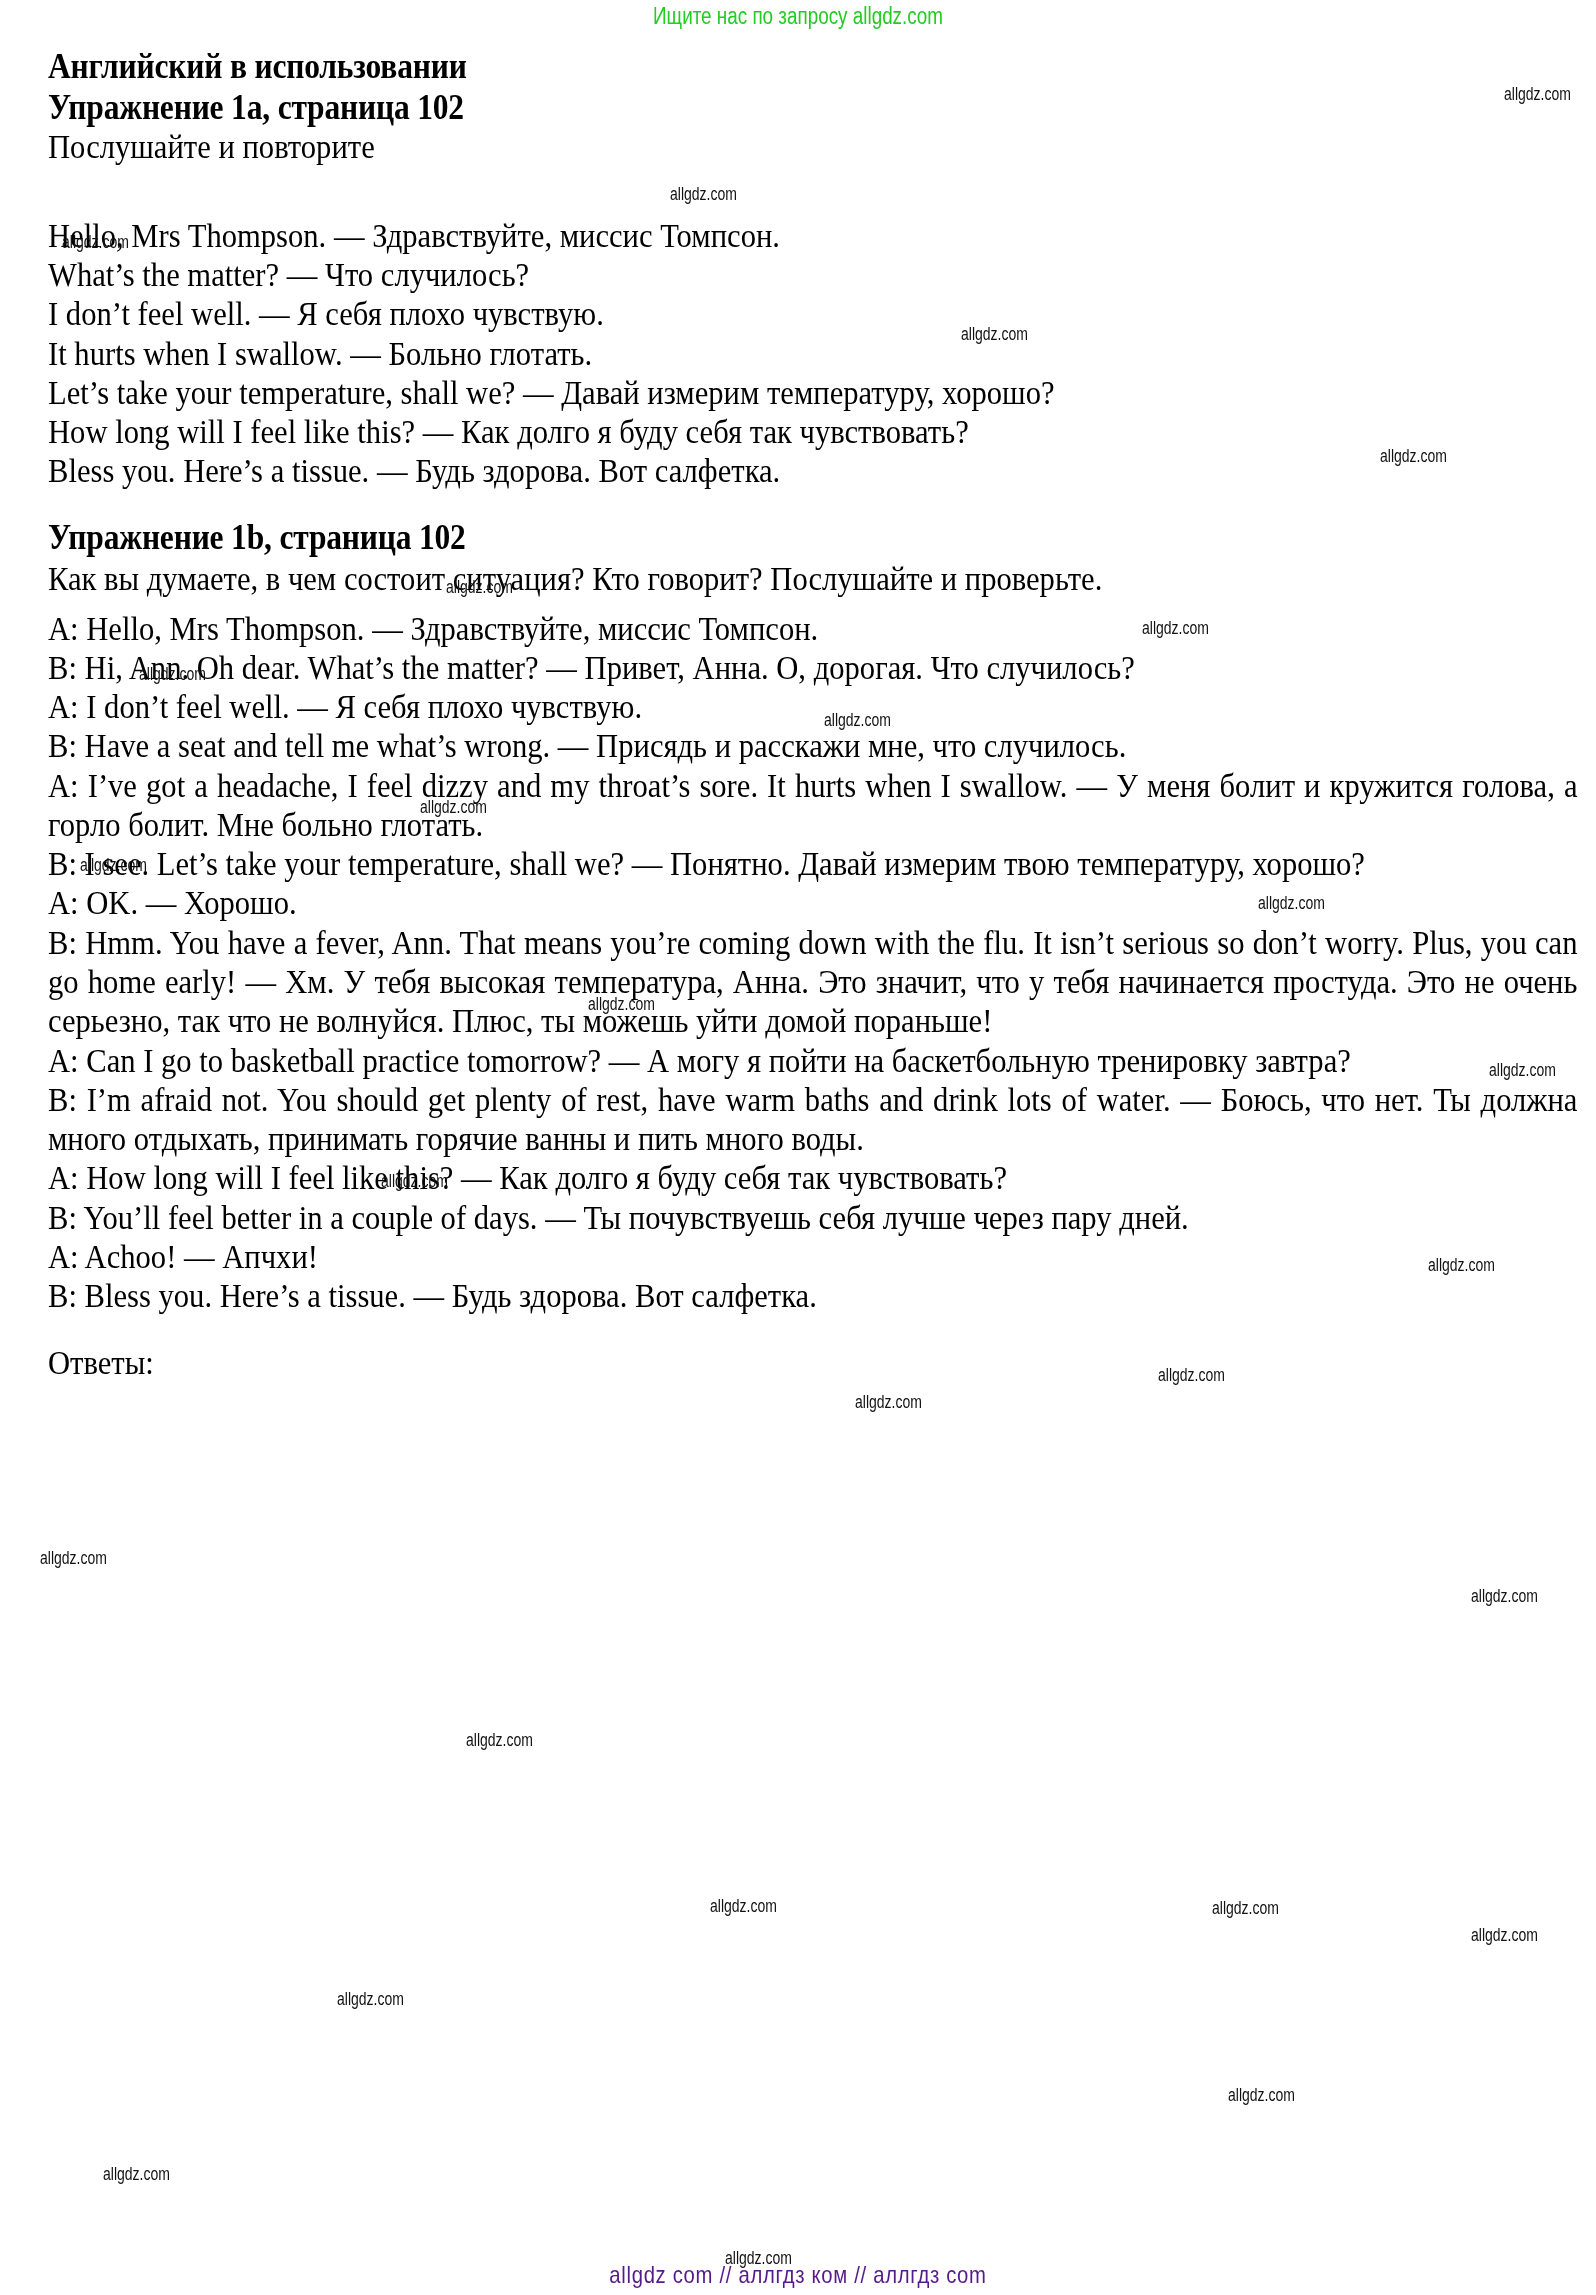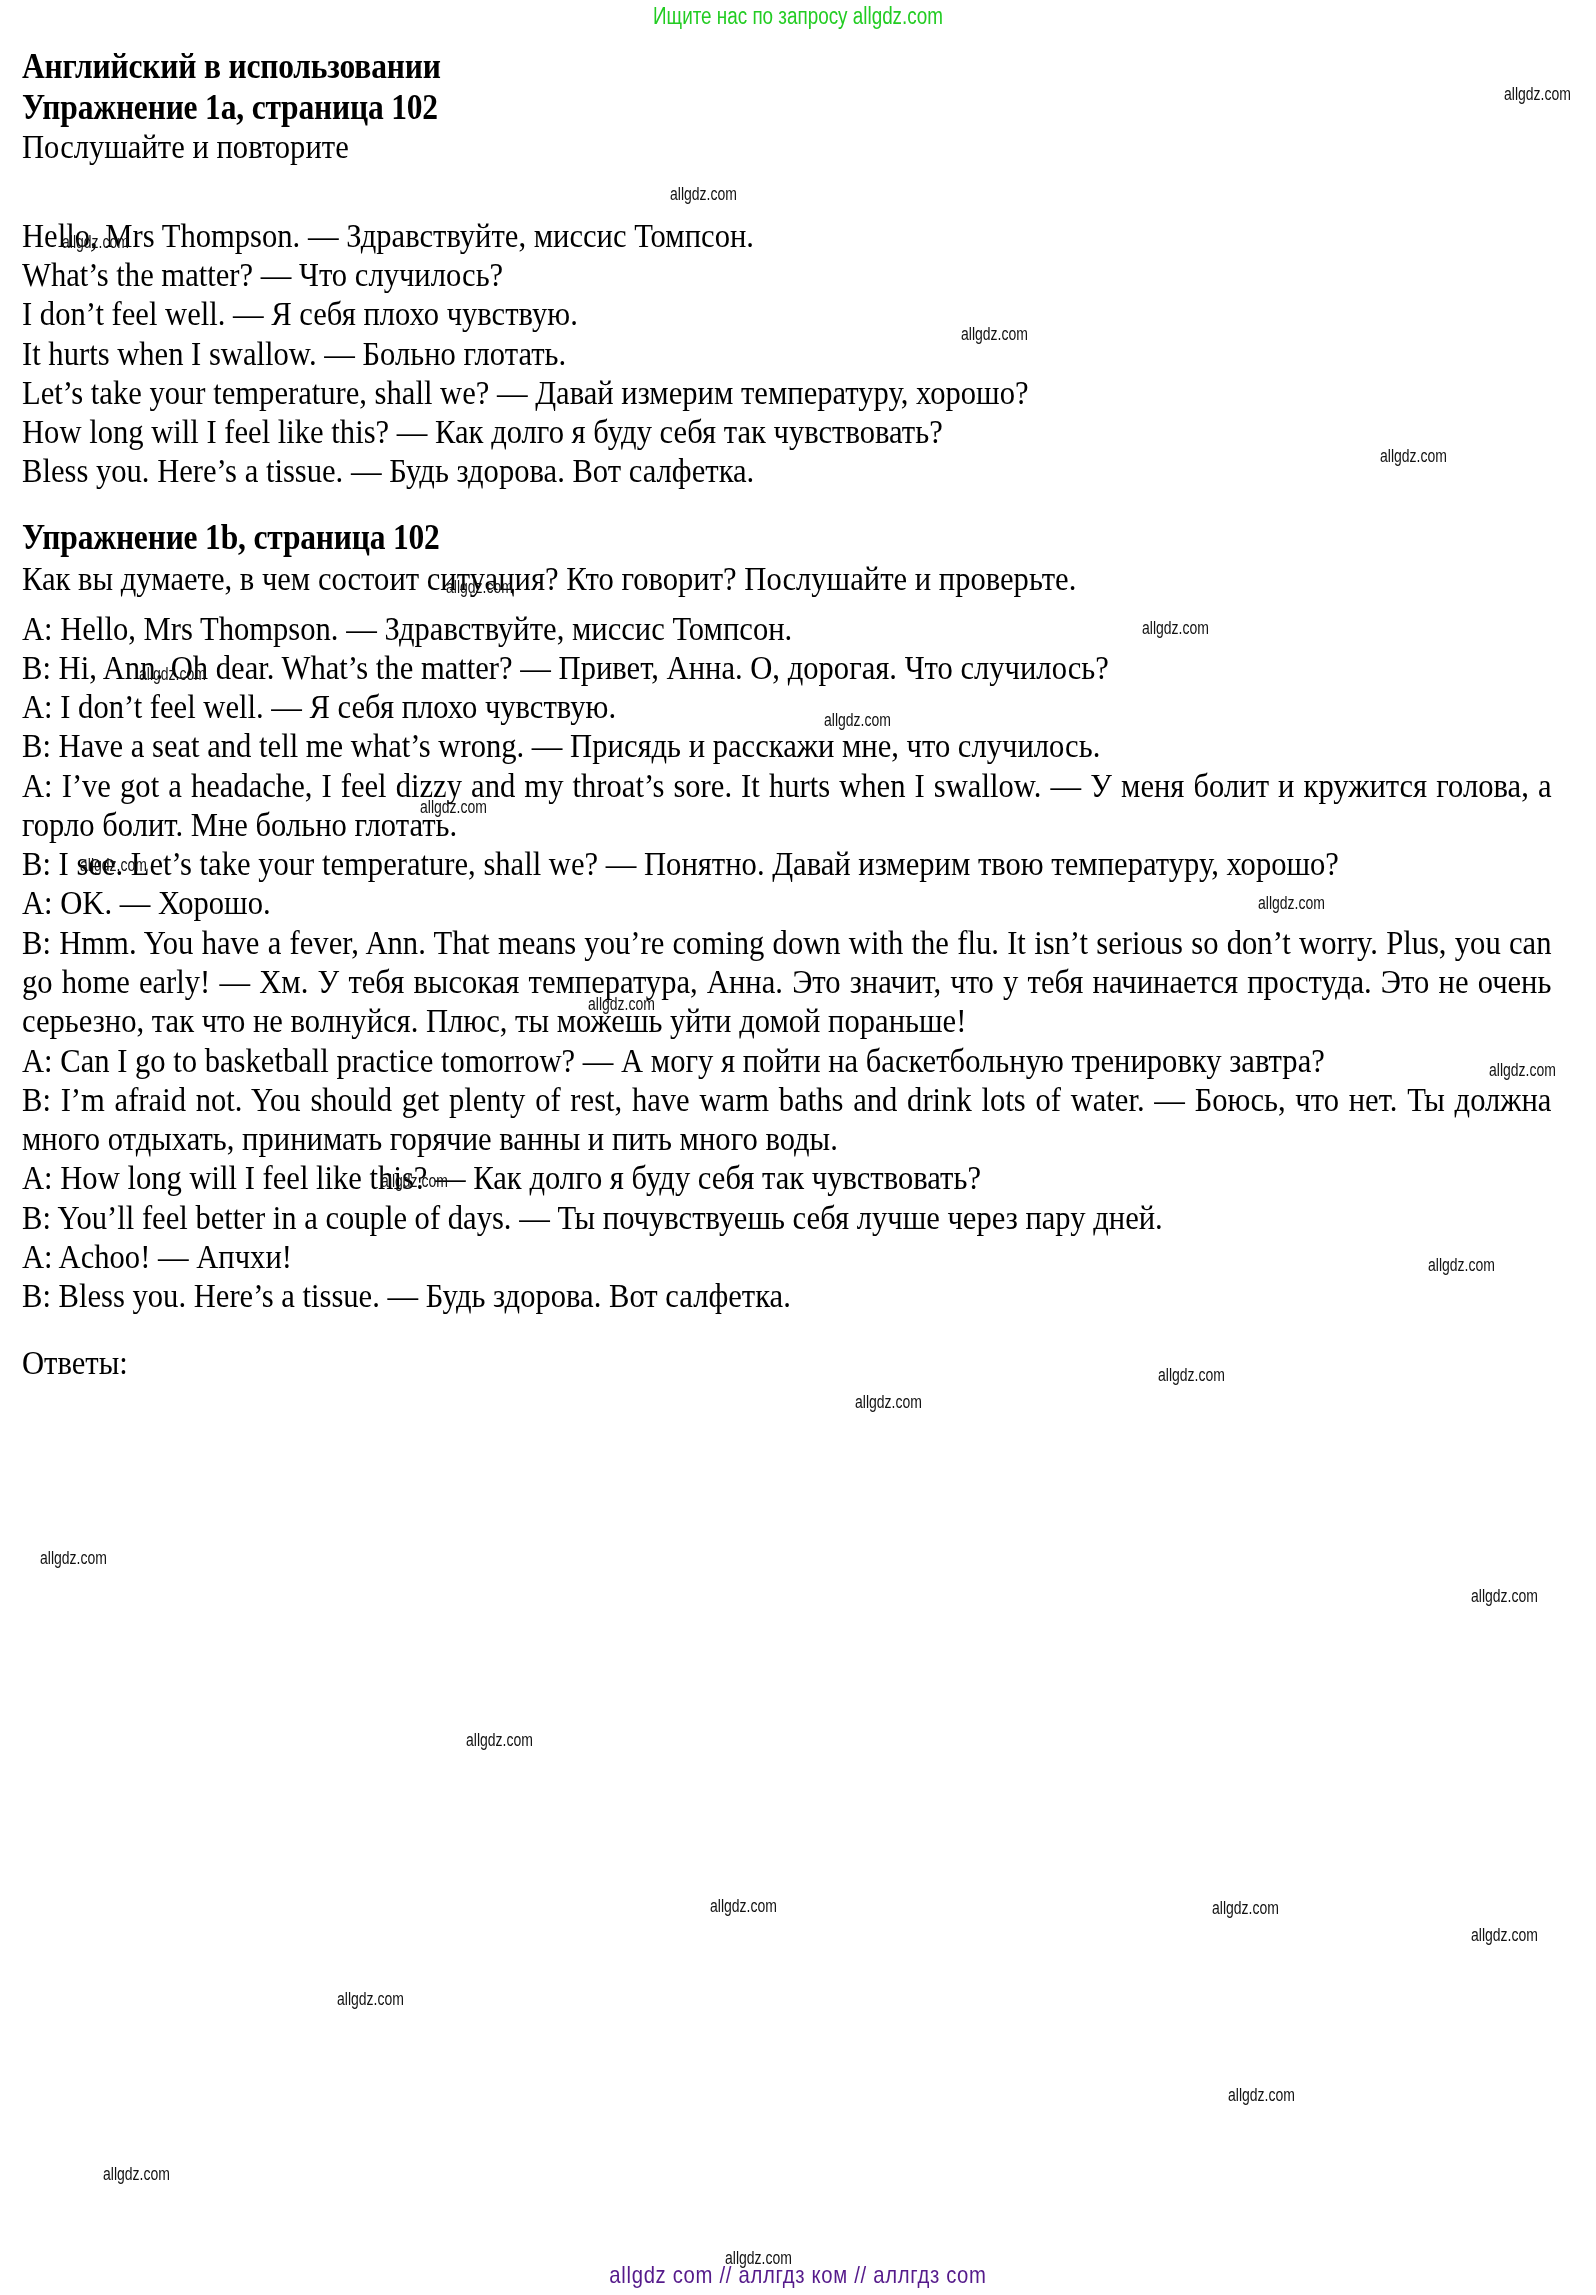--- a/index.html
+++ b/index.html
@@ -29,21 +29,21 @@
     font-family: "Liberation Sans", "DejaVu Sans", sans-serif;
     font-size: 23px;
     font-weight: 400;
     color: #22cc22;
     letter-spacing: 0px;
     transform: scaleX(0.82);
     transform-origin: center top;
   }
   .content {
     position: absolute;
-    left: 22px;
+    left: 48px;
     top: 47px;
     width: 1531px;
   }
   h1.doc-title, h2.ex-title {
     margin: 0;
     padding: 0;
     font-weight: bold;
     font-size: 35px;
     line-height: 1.12;
     letter-spacing: -0.2px;

